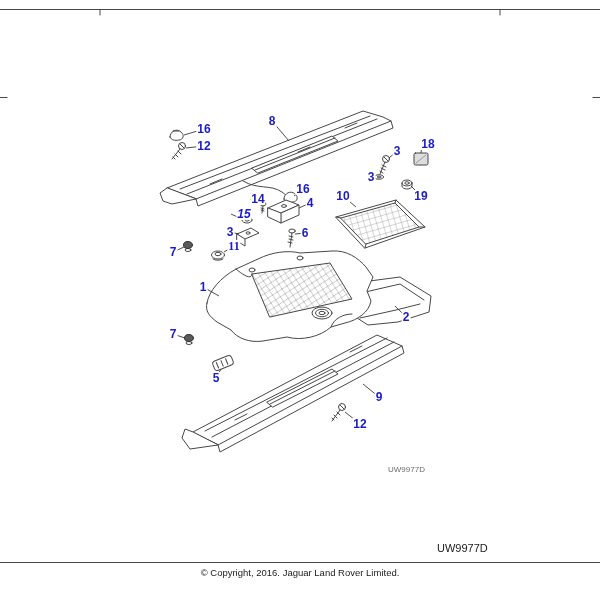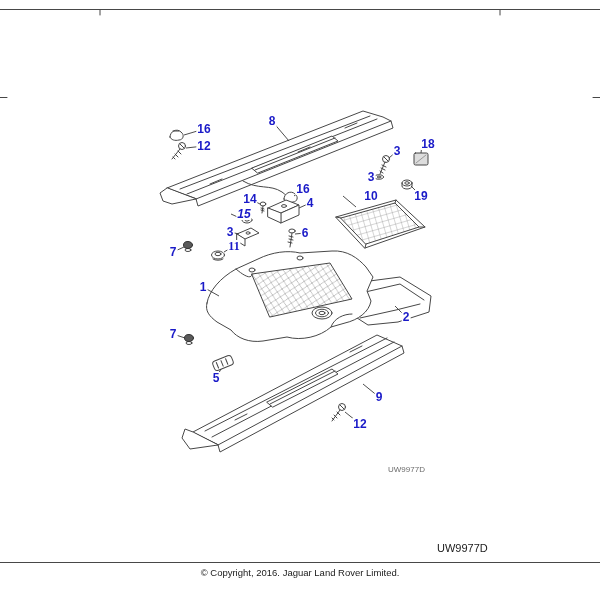--- a/index.html
+++ b/index.html
@@ -220,25 +220,25 @@
   </svg>
 
 <div id="callout-layer">
     <div class="callout" style="left: 204px; top: 129px;">16</div>
     <div class="callout" style="left: 204px; top: 146px;">12</div>
     <div class="callout" style="left: 272px; top: 121px;">8</div>
     <div class="callout" style="left: 397px; top: 151px;">3</div>
     <div class="callout" style="left: 428px; top: 144px;">18</div>
     <div class="callout" style="left: 371px; top: 177px;">3</div>
     <div class="callout" style="left: 421px; top: 196px;">19</div>
-    <div class="callout" style="left: 250px; top: 199px;">14</div>
+    <div class="callout" style="left: 258px; top: 199px;">14</div>
     <div class="callout" style="left: 303px; top: 189px;">16</div>
     <div class="callout" style="left: 310px; top: 203px;">4</div>
     <div class="callout" style="left: 244px; top: 214px; font-style: italic;">15</div>
-    <div class="callout" style="left: 343px; top: 196px; margin-left: 28px;">10</div>
+    <div class="callout" style="left: 343px; top: 196px;">10</div>
     <div class="callout" style="left: 230px; top: 232px;">3</div>
     <div class="callout" style="left: 305px; top: 233px;">6</div>
     <div class="callout" style="left: 234px; top: 246px; font-family: Liberation Serif, serif;">11</div>
     <div class="callout" style="left: 173px; top: 252px;">7</div>
     <div class="callout" style="left: 203px; top: 287px;">1</div>
     <div class="callout" style="left: 406px; top: 317px;">2</div>
     <div class="callout" style="left: 173px; top: 334px;">7</div>
     <div class="callout" style="left: 216px; top: 378px;">5</div>
     <div class="callout" style="left: 379px; top: 397px;">9</div>
     <div class="callout" style="left: 360px; top: 424px;">12</div>

